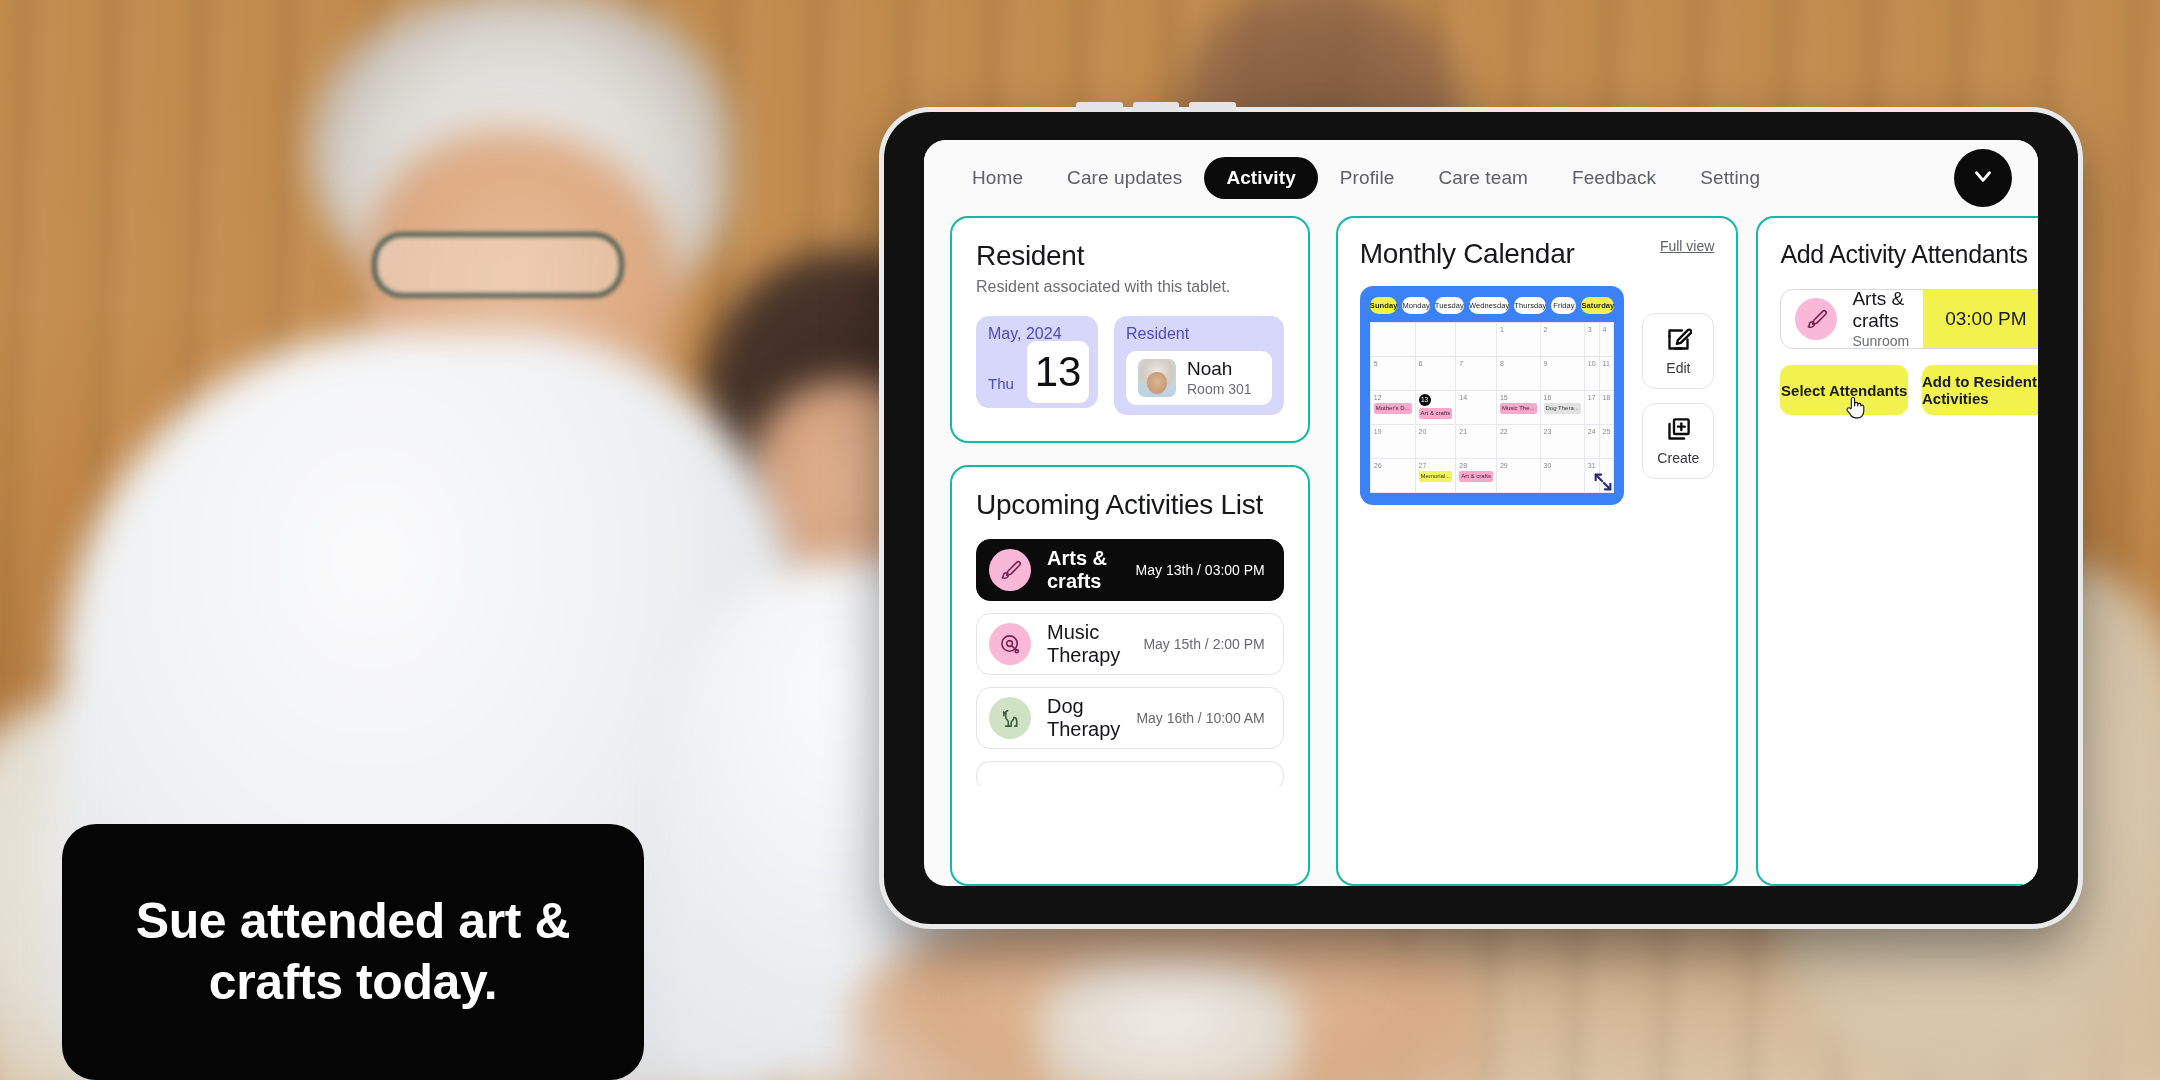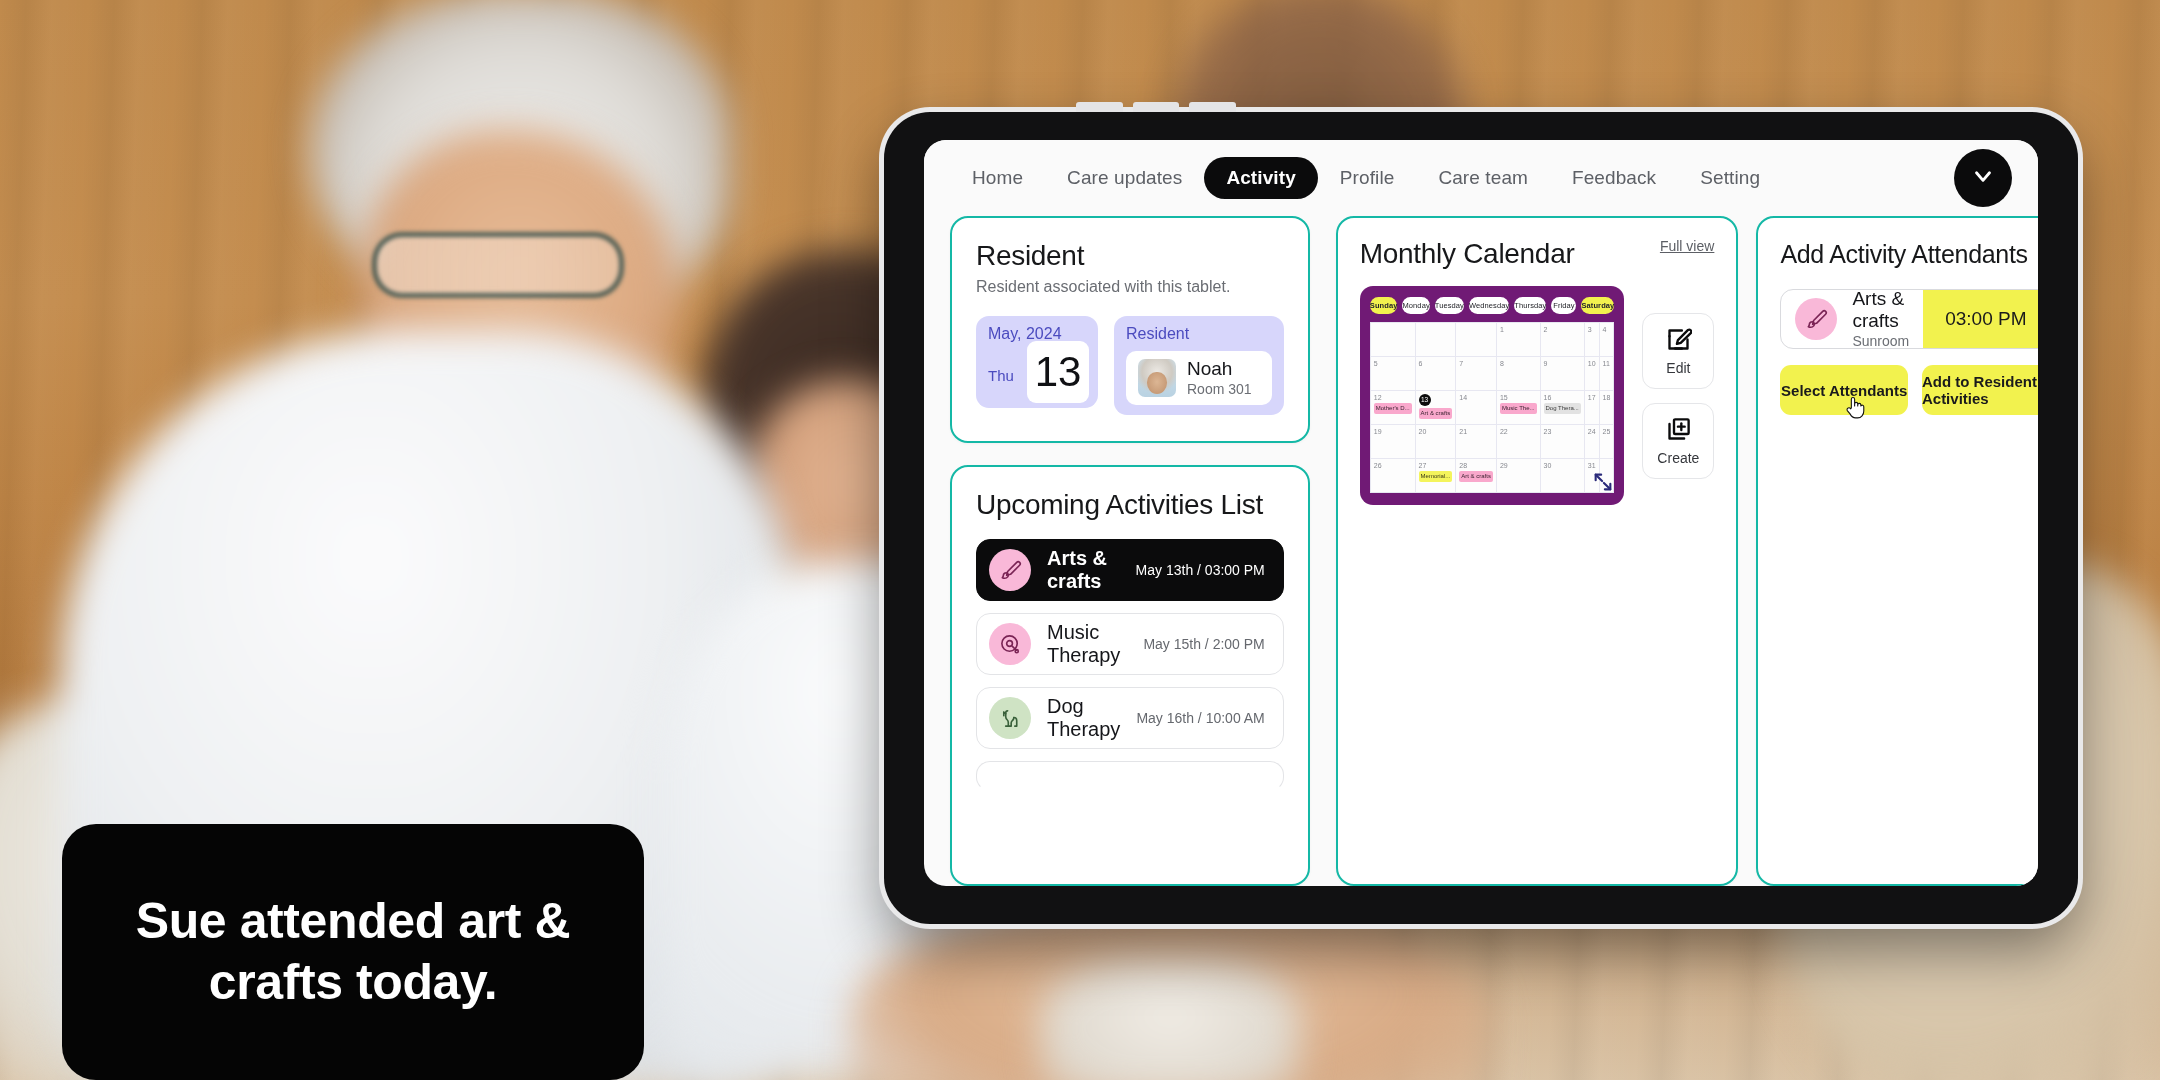--- a/index.html
+++ b/index.html
@@ -195,21 +195,21 @@
   .resident-row { display: flex; gap: 16px; margin-top: 20px; }
   #date-badge {
     width: 122px; height: 92px;
     background: #d7d6fb;
     border-radius: 13px;
     padding: 9px 12px;
     position: relative;
     flex: 0 0 auto;
   }
   #date-month { font-size: 16px; color: #4b4bbf; font-weight: 400; }
-  #date-day-name { position: absolute; left: 12px; bottom: 24px; font-size: 15px; color: #4b4bbf; }
+  #date-day-name { position: absolute; left: 12px; bottom: 16px; font-size: 15px; color: #4b4bbf; }
   #date-day-num {
     position: absolute; right: 9px; bottom: 5px;
     background: #fff;
     border-radius: 9px;
     width: 62px; height: 62px;
     font-size: 42px; color: #101114;
     display: flex; align-items: center; justify-content: center;
     font-weight: 400;
   }
   #resident-box {
@@ -272,21 +272,21 @@
   .activity-row.selected .act-time { color: #fff; }
   .activity-row.partial { height: 30px; border-bottom-color: transparent; }
 
   
   #calendar-card { padding: 20px 22px 18px; position: relative; }
   #cal-head { display: flex; align-items: flex-start; justify-content: space-between; }
   #full-view { font-size: 14px; color: #5c5f65; text-decoration: underline; }
   #cal-main { display: flex; gap: 18px; margin-top: 16px; }
   #cal-wrap {
     flex: 1;
-    background: #701a75;
+    background: #3b82f6;
     border-radius: 13px;
     padding: 11px 10px 12px;
     position: relative;
   }
   #cal-dow { display: grid; grid-template-columns: repeat(7, 1fr); gap: 5px; }
   .dow {
     background: #fff;
     border-radius: 11px;
     font-size: 7.5px;
     color: #24252a;

